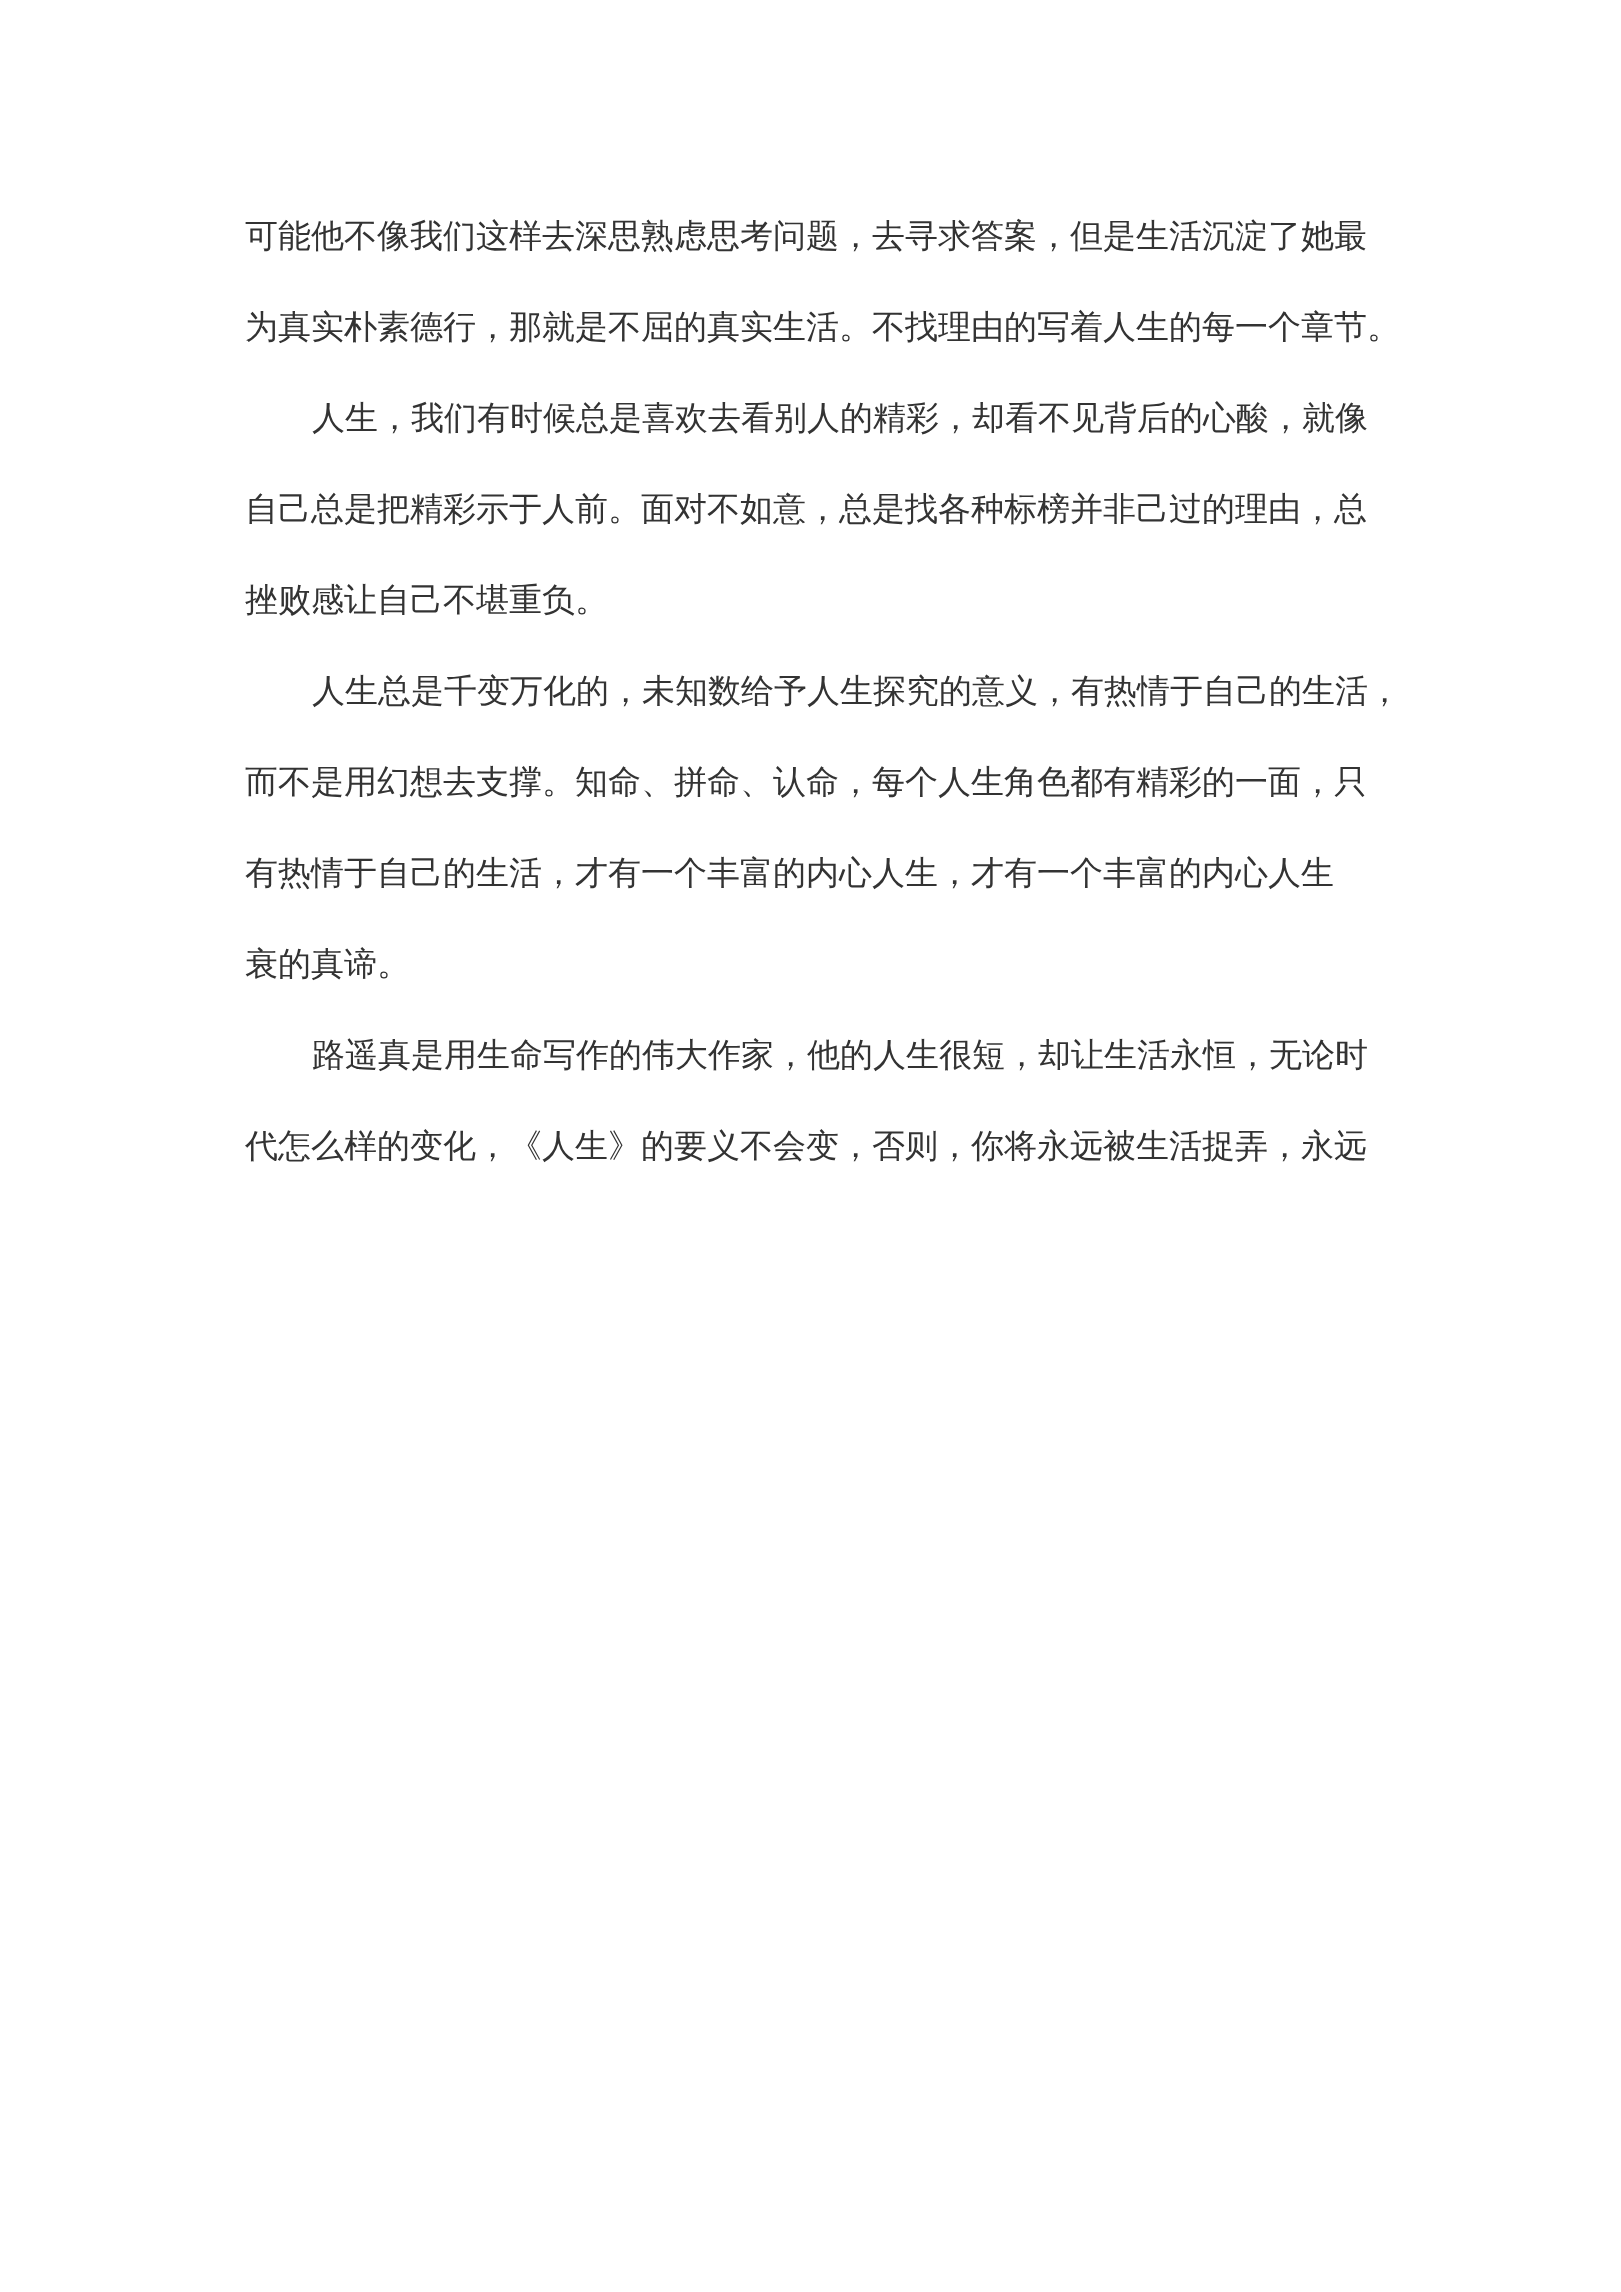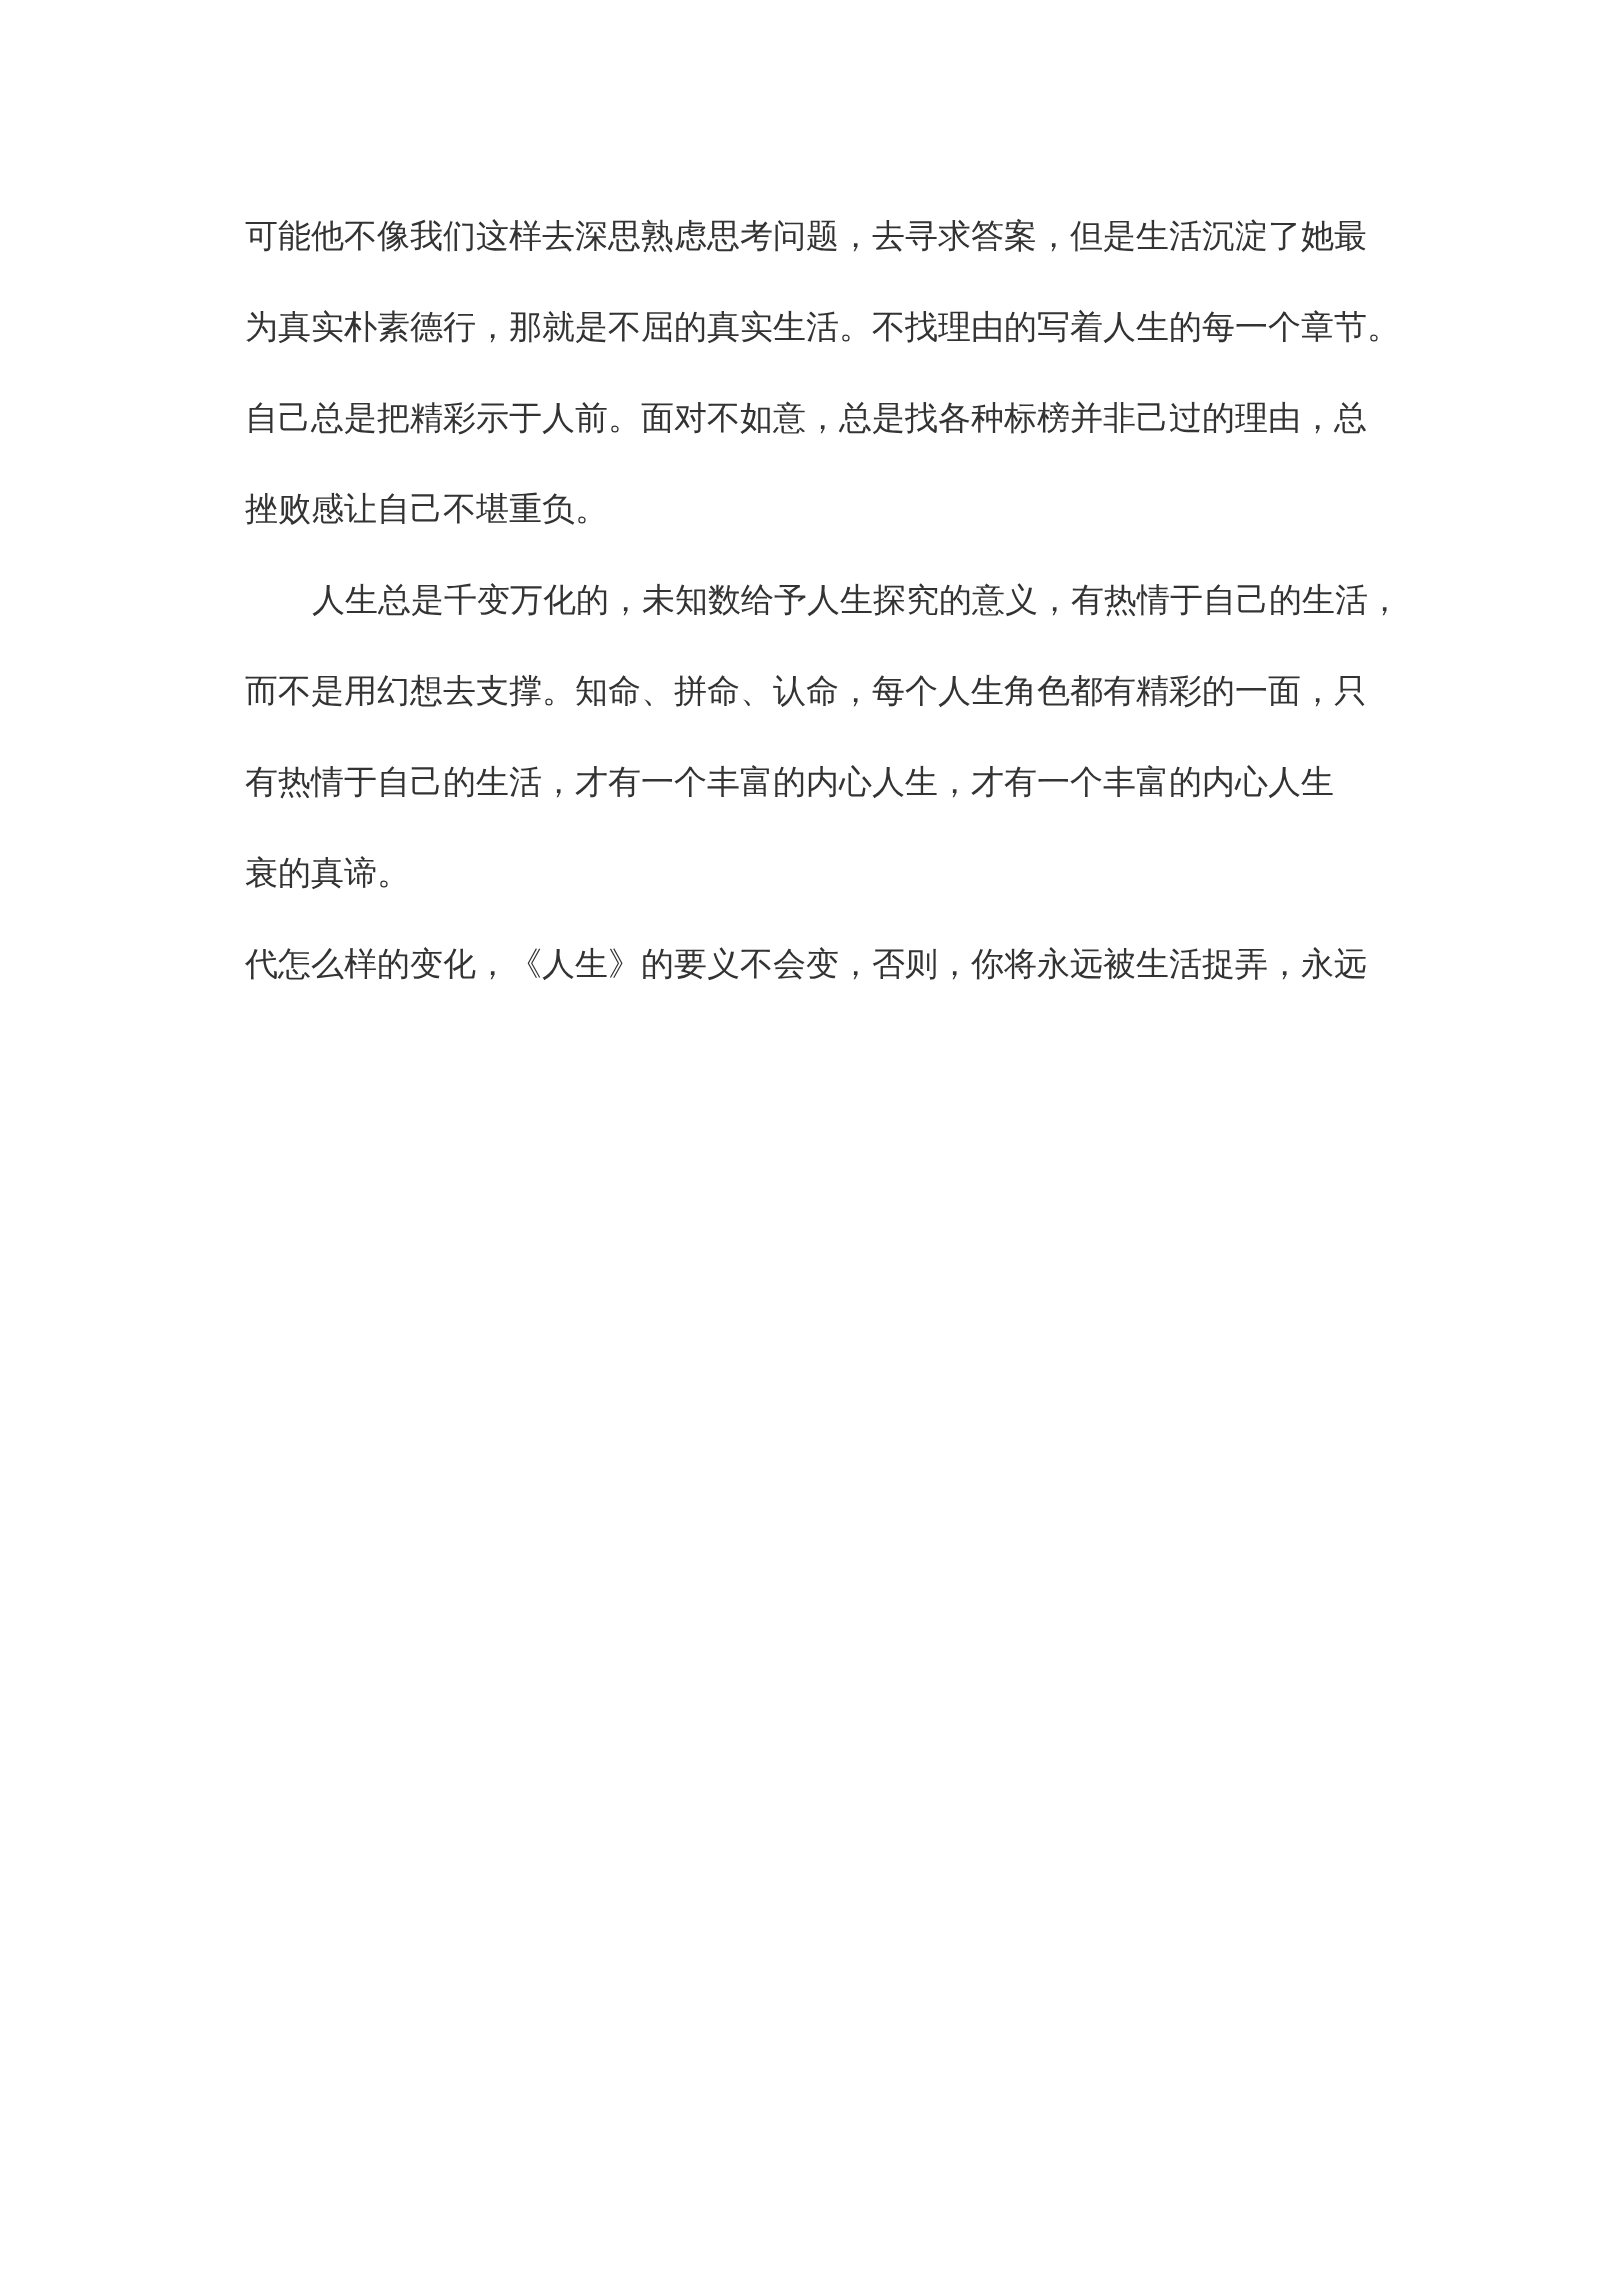--- a/index.html
+++ b/index.html
@@ -54,30 +54,32 @@
 
 <div class="page">
   <div class="content">
 
     <div class="para">
       <span class="line">可能他不像我们这样去深思熟虑思考问题，去寻求答案，但是生活沉淀了她最</span>
       <span class="line">为真实朴素德行，那就是不屈的真实生活。不找理由的写着人生的每一个章节。</span>
     </div>
 
     <div class="para">
+      <span class="line indent">人生，我们有时候总是喜欢去看别人的精彩，却看不见背后的心酸，就像</span>
       <span class="line">自己总是把精彩示于人前。面对不如意，总是找各种标榜并非己过的理由，总</span>
       <span class="line">挫败感让自己不堪重负。</span>
     </div>
 
     <div class="para">
       <span class="line indent">人生总是千变万化的，未知数给予人生探究的意义，有热情于自己的生活，</span>
       <span class="line">而不是用幻想去支撑。知命、拼命、认命，每个人生角色都有精彩的一面，只</span>
       <span class="line">有热情于自己的生活，才有一个丰富的内心人生，才有一个丰富的内心人生</span>
       <span class="line">衰的真谛。</span>
     </div>
 
     <div class="para">
+      <span class="line indent">路遥真是用生命写作的伟大作家，他的人生很短，却让生活永恒，无论时</span>
       <span class="line">代怎么样的变化，《人生》的要义不会变，否则，你将永远被生活捉弄，永远</span>
     </div>
 
   </div>
 </div>
 
 
 </body></html>

